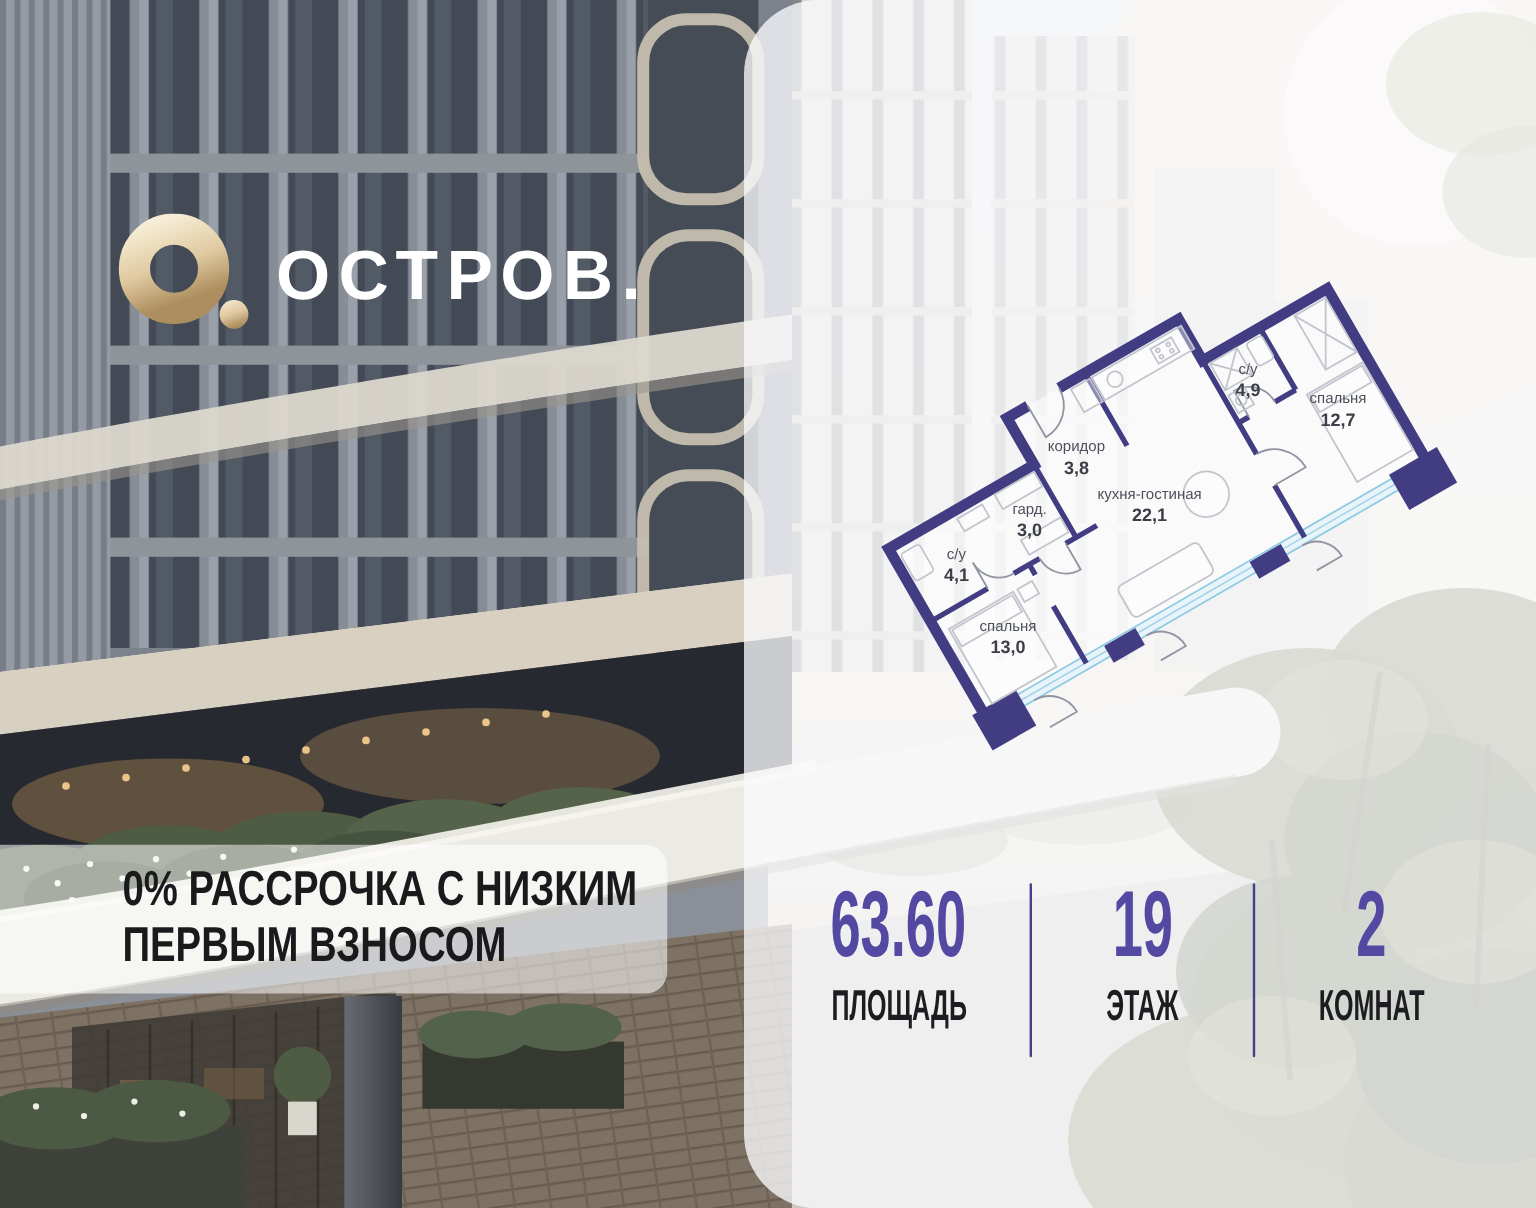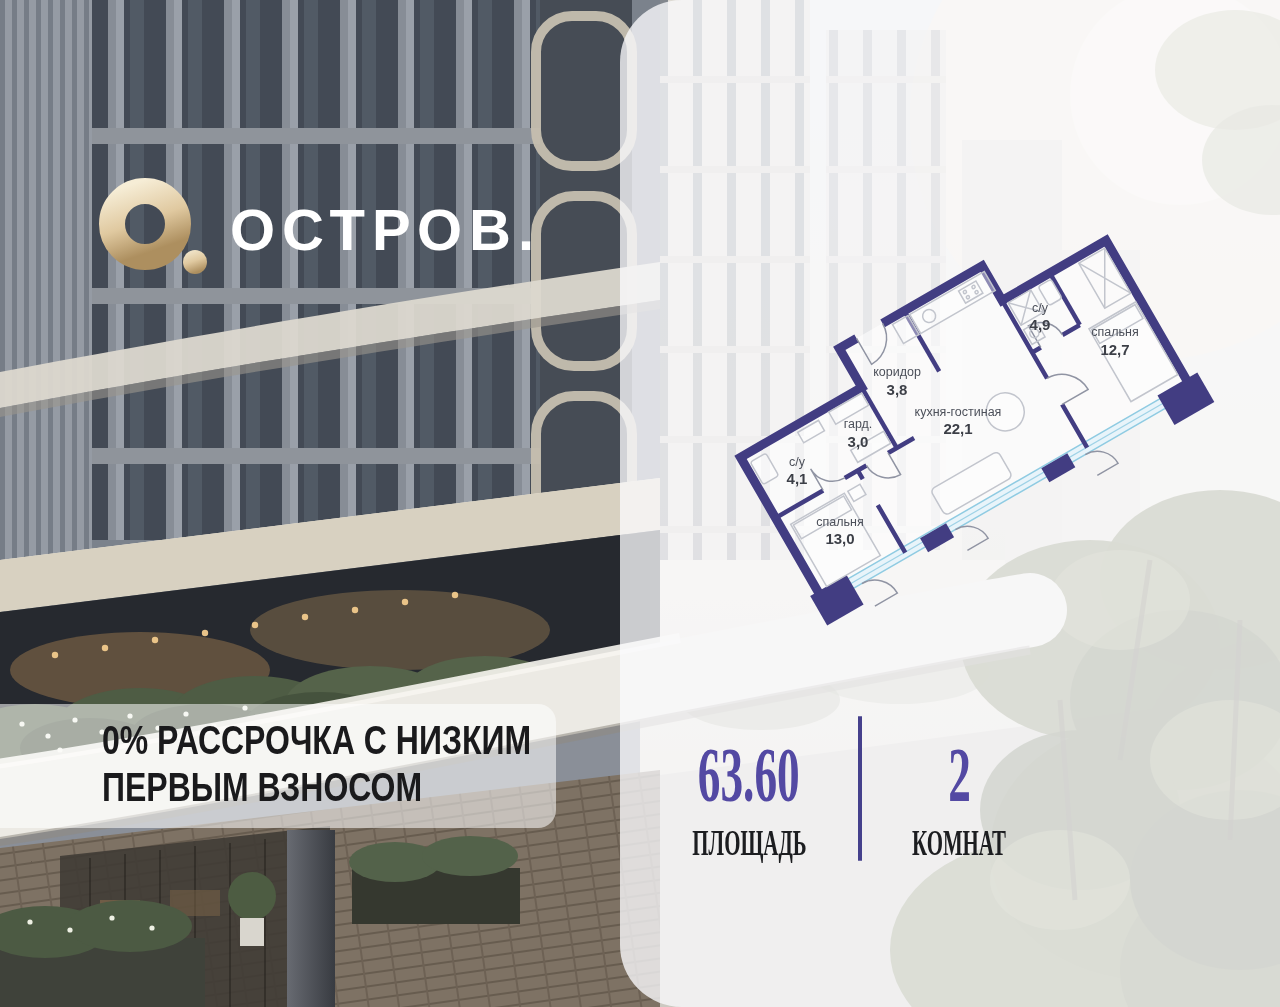--- a/index.html
+++ b/index.html
@@ -11,21 +11,21 @@
          border-radius:62px 0 0 62px;}
   
   .wordmark{left:230px;top:204px;color:#fff;font-weight:bold;font-size:58px;line-height:52px;
             letter-spacing:7px;white-space:nowrap;}
   
   .promo{left:-24px;top:704px;width:580px;height:124px;background:rgba(255,255,255,0.55);
          border-radius:18px;box-sizing:border-box;padding:13px 0 0 126px;}
   .promo-line{display:block;font-weight:bold;font-size:41px;line-height:47px;color:#1a1a1c;
               white-space:nowrap;transform:scaleX(0.78);transform-origin:left center;}
   
-  .stats{left:640px;top:710px;width:600px;display:flex;align-items:flex-end;font-family:Liberation Serif, serif;}
+  .stats{left:640px;top:730px;width:600px;display:flex;align-items:flex-start;}
   .stat-col{display:flex;flex-direction:column;align-items:center;text-align:center;}
   .stat-value{font-weight:bold;font-size:78px;line-height:80px;color:#5349a3;white-space:nowrap;
               display:inline-block;transform:scaleX(0.58);transform-origin:center;}
   .stat-label{margin-top:10px;font-weight:bold;font-size:36px;line-height:36px;color:#1c1d20;
               white-space:nowrap;display:inline-block;transform:scaleX(0.58);transform-origin:center;}
   .stat-div{width:2px;height:145px;background:#45408c;margin-top:6px;border-radius:1px;}
   
   .rn{font-size:12.5px;fill:#4c505a;}
   .rv{font-size:15px;font-weight:bold;fill:#3c3f47;}
   text{text-anchor:middle;font-family:"Liberation Sans","DejaVu Sans",sans-serif;}
@@ -290,20 +290,24 @@
     <span class="promo-line">0% РАССРОЧКА С НИЗКИМ</span>
     <span class="promo-line">ПЕРВЫМ ВЗНОСОМ</span>
   </div>
 
   <div class="abs stats">
     <div class="stat-col" style="width:218px">
       <span class="stat-value">63.60</span>
       <span class="stat-label">ПЛОЩАДЬ</span>
     </div>
     <div class="stat-div"></div>
+    <div class="stat-col" style="width:184px">
+      <span class="stat-value">19</span>
+      <span class="stat-label">ЭТАЖ</span>
+    </div>
     <div class="stat-div"></div>
     <div class="stat-col" style="width:194px">
       <span class="stat-value">2</span>
       <span class="stat-label">КОМНАТ</span>
     </div>
   </div>
 
 </div>
 
 </body></html>

